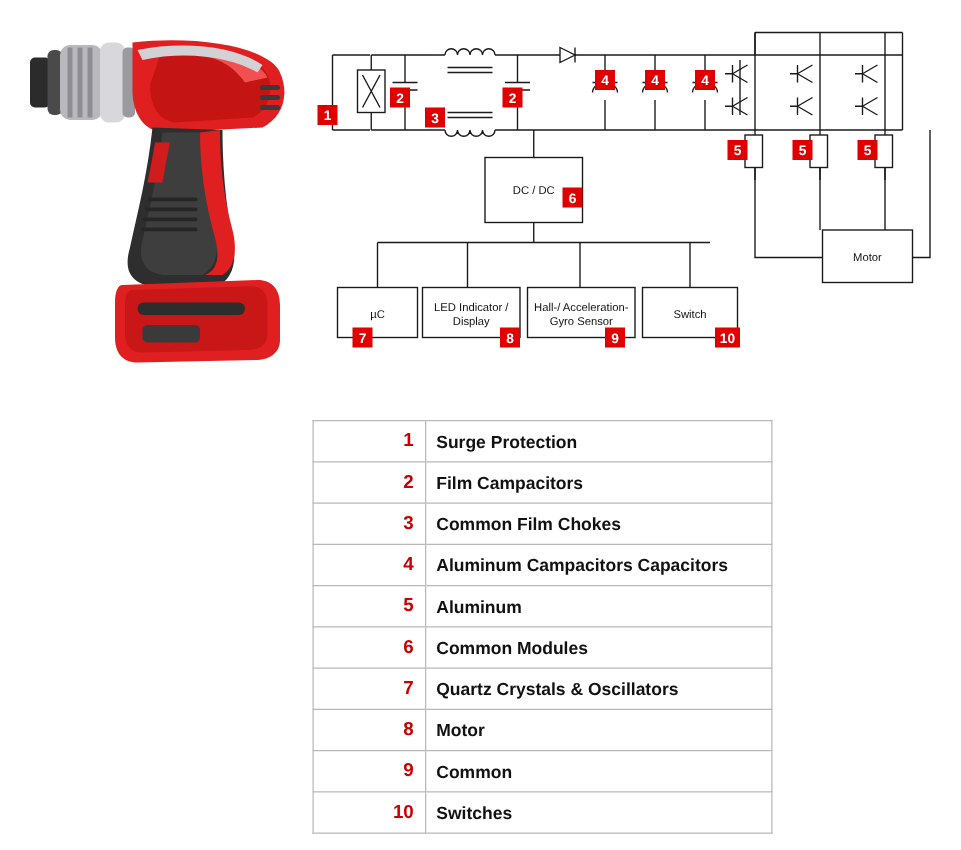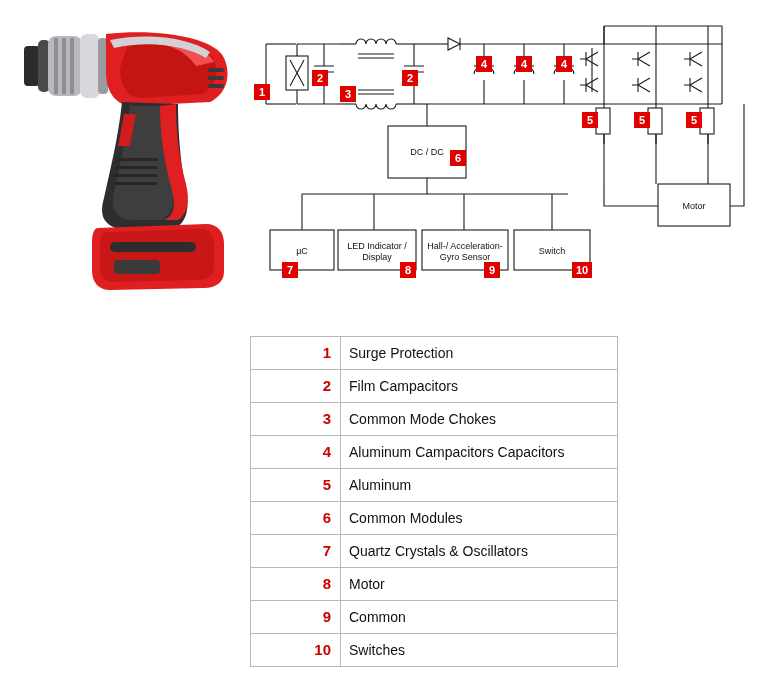--- a/index.html
+++ b/index.html
@@ -51,21 +51,21 @@
   #legend td.num {
     width: 74px;
     text-align: right;
     color: #cc0000;
     font-weight: bold;
     font-size: 15px;
     padding-right: 9px;
   }
   #legend td.lbl {
     color: #111111;
-    font-weight: normal;
+    font-weight: bold;
     font-size: 14px;
     padding-left: 8px;
   }
 
   .tag-text {
     font-family: "Liberation Sans", sans-serif;
     font-size: 9px;
     fill: #111;
   }
   .badge-text {
@@ -304,21 +304,21 @@
     <tr>
       <td class="num">1</td>
       <td class="lbl">Surge Protection</td>
     </tr>
     <tr>
       <td class="num">2</td>
       <td class="lbl">Film Campacitors</td>
     </tr>
     <tr>
       <td class="num">3</td>
-      <td class="lbl">Common Mode Chokes</td>
+      <td class="lbl">Common Film Chokes</td>
     </tr>
     <tr>
       <td class="num">4</td>
       <td class="lbl">Aluminum Campacitors Capacitors</td>
     </tr>
     <tr>
       <td class="num">5</td>
       <td class="lbl">Aluminum</td>
     </tr>
     <tr>

